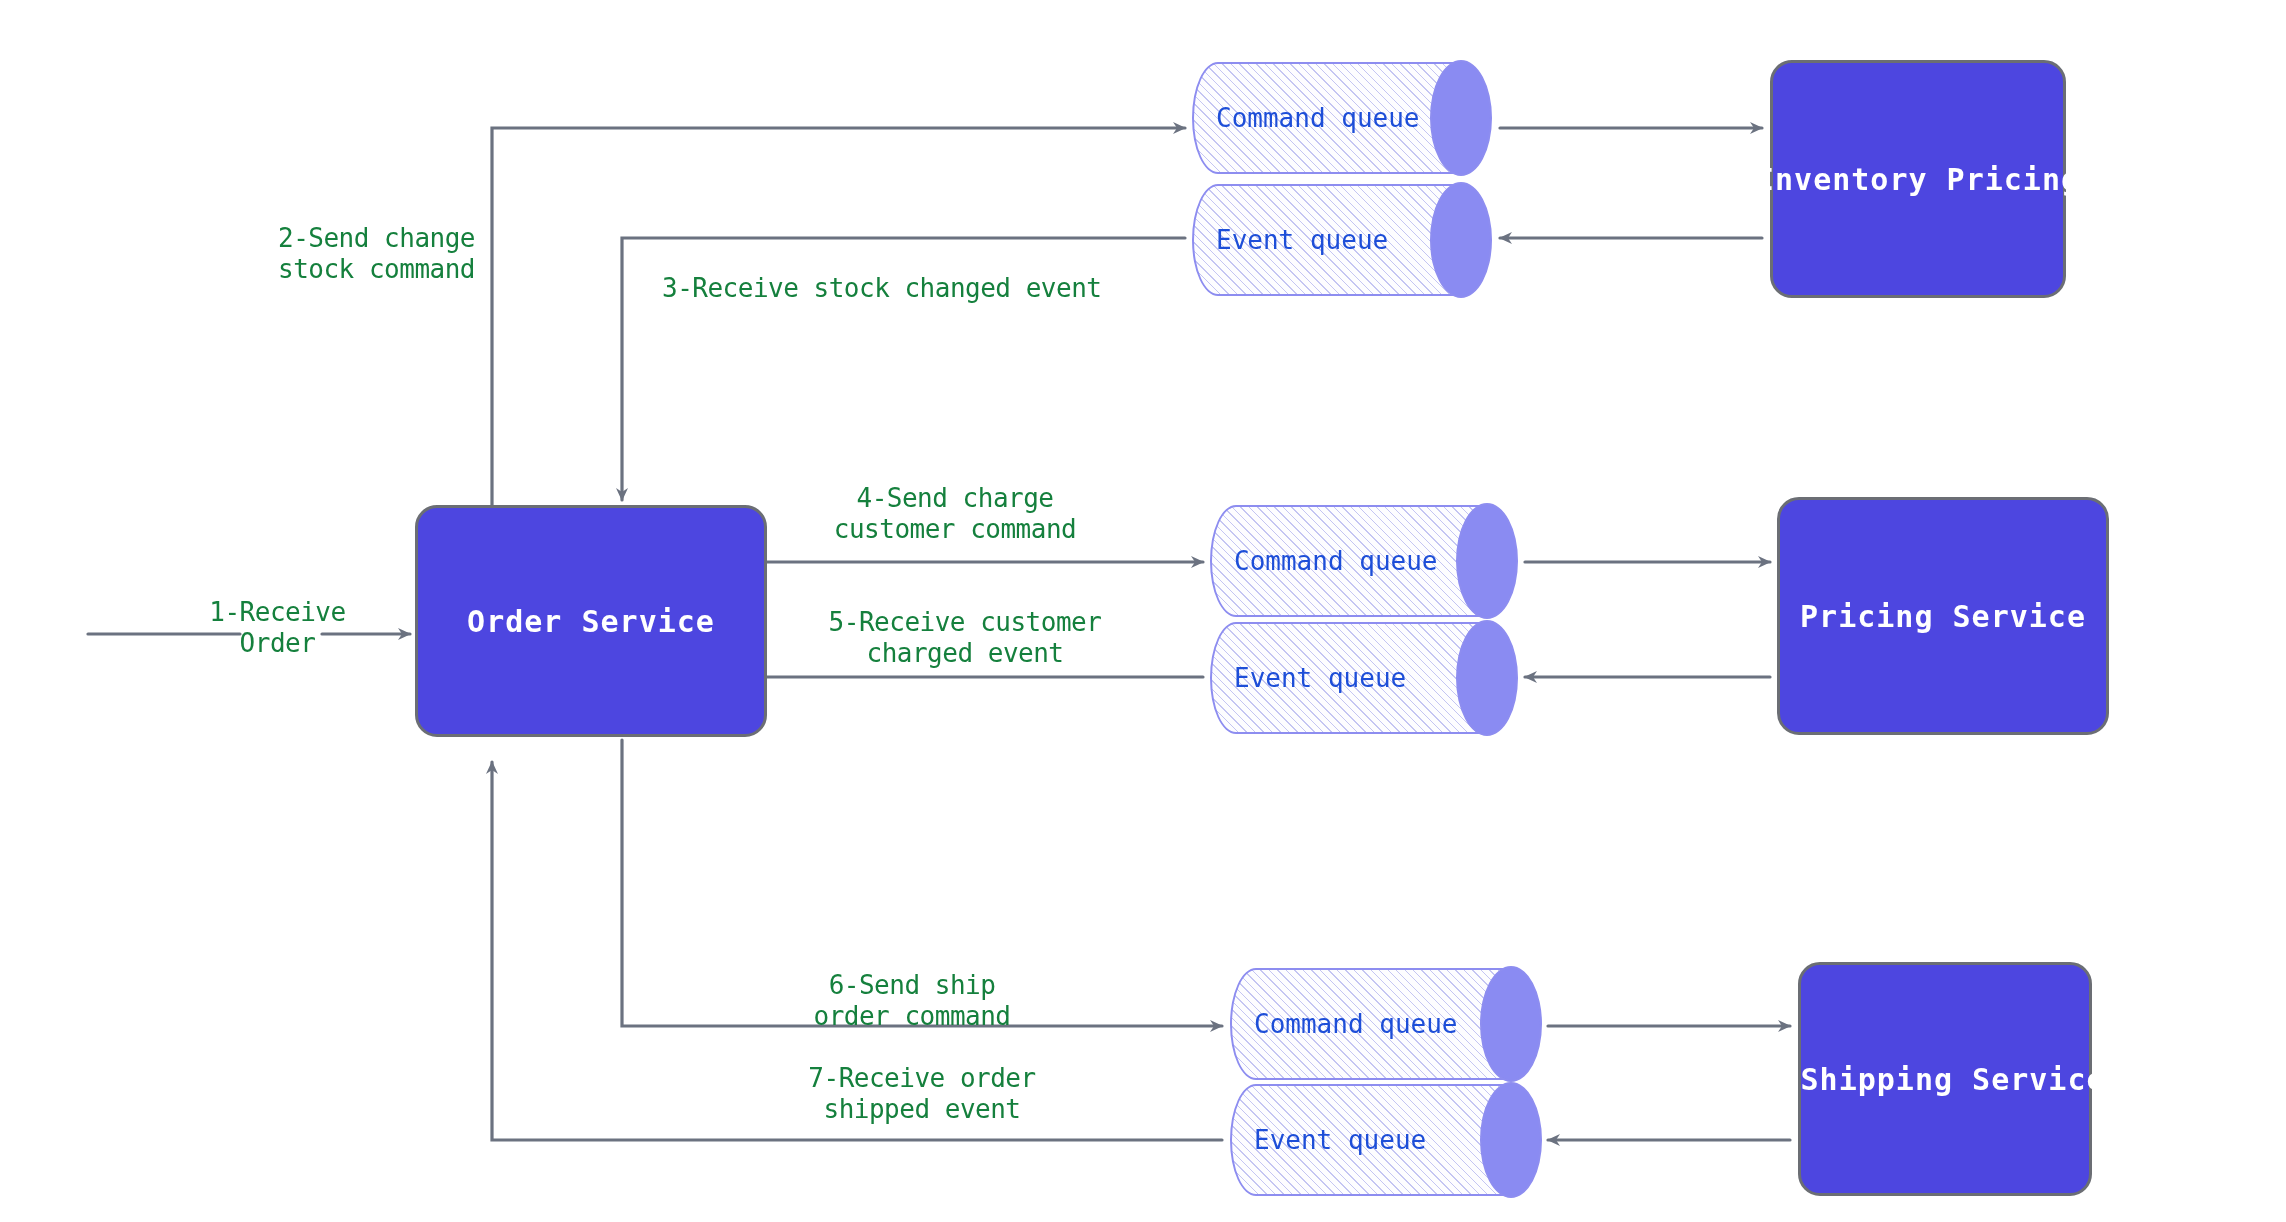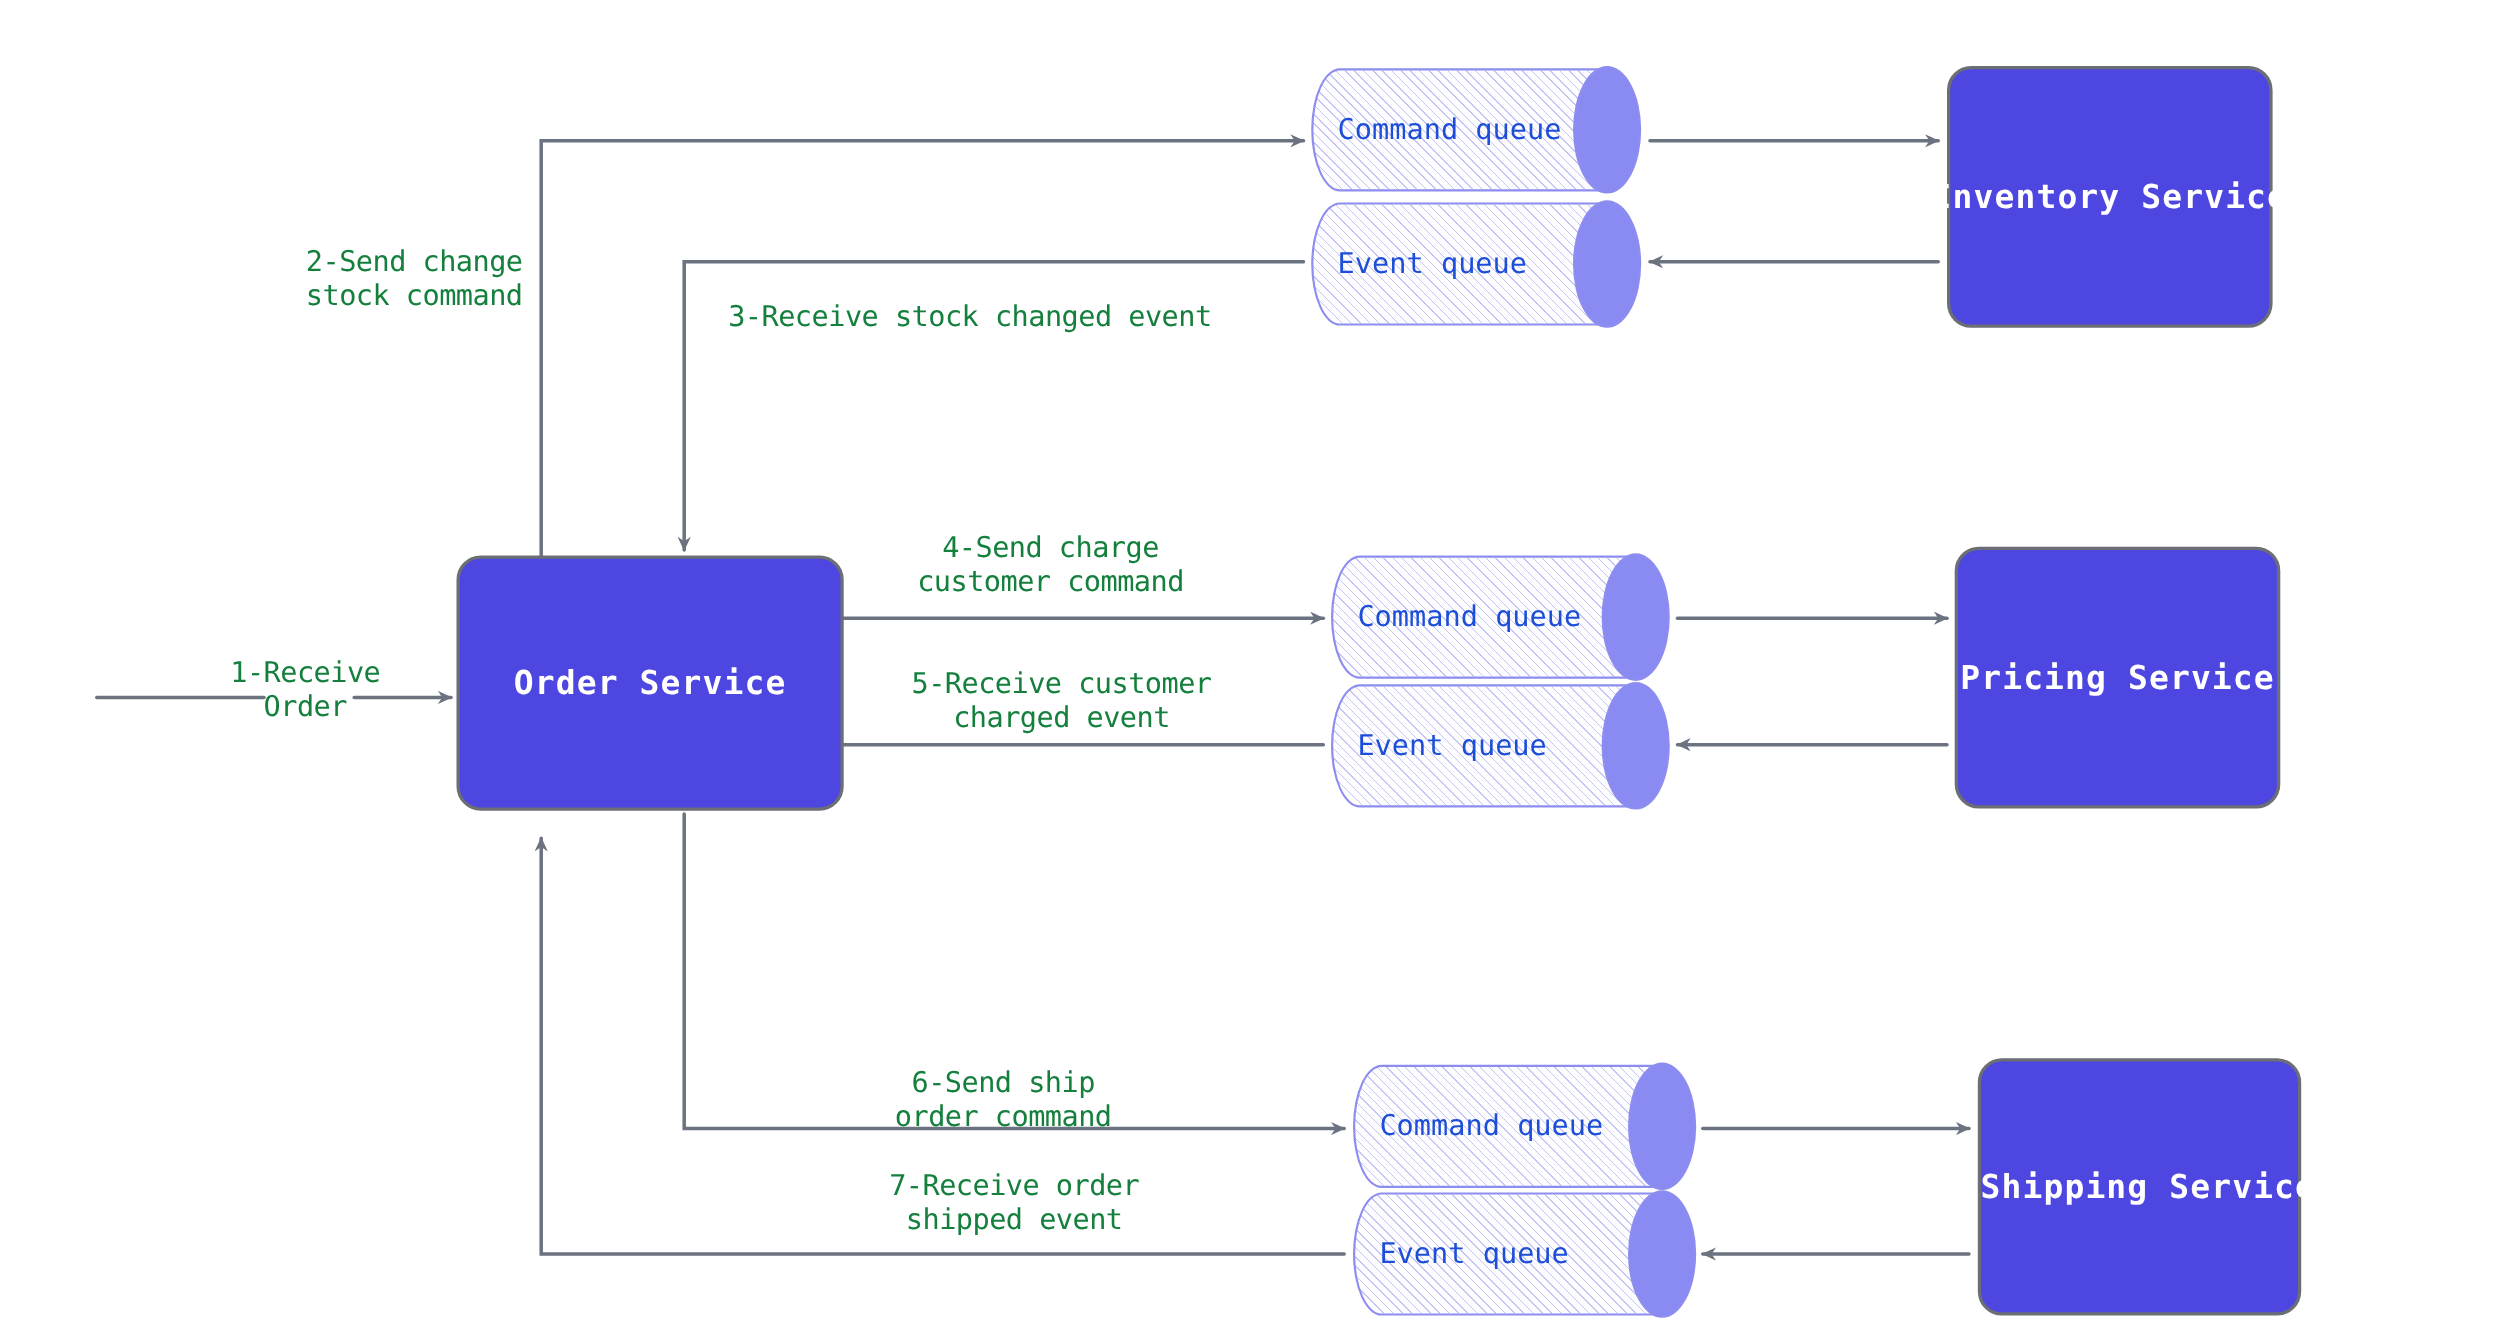--- a/index.html
+++ b/index.html
@@ -138,23 +138,23 @@
       <path d="M1770,677 L1525,677" marker-end="url(#arrowEnd)"></path>
 
       <path d="M1548,1026 L1790,1026" marker-end="url(#arrowEnd)"></path>
 
       <path d="M1790,1140 L1548,1140" marker-end="url(#arrowEnd)"></path>
     </g>
   </svg>
 
   <div class="service-box" style="left:415px; top:505px; width:352px; height:232px;">Order Service</div>
 
-  <div class="service-box" style="left:1770px; top:60px; width:296px; height:238px;">Inventory Service</div>
-
-  <div class="service-box" style="left:1777px; top:497px; width:296px; height:238px;">Pricing Service</div>
+  <div class="service-box" style="left:1770px; top:60px; width:296px; height:238px;">Inventory Pricing</div>
+
+  <div class="service-box" style="left:1777px; top:497px; width:332px; height:238px;">Pricing Service</div>
 
   <div class="service-box" style="left:1798px; top:962px; width:294px; height:234px;padding-left:16px;">Shipping Service</div>
 
   <div class="queue" style="left:1192px; top:62px; width:298px; height:112px;">
     <div class="cyl-body"></div>
     <div class="cyl-cap"></div>
     <div class="q-label">Command queue</div>
   </div>
 
   <div class="queue" style="left:1192px; top:184px; width:298px; height:112px;">

